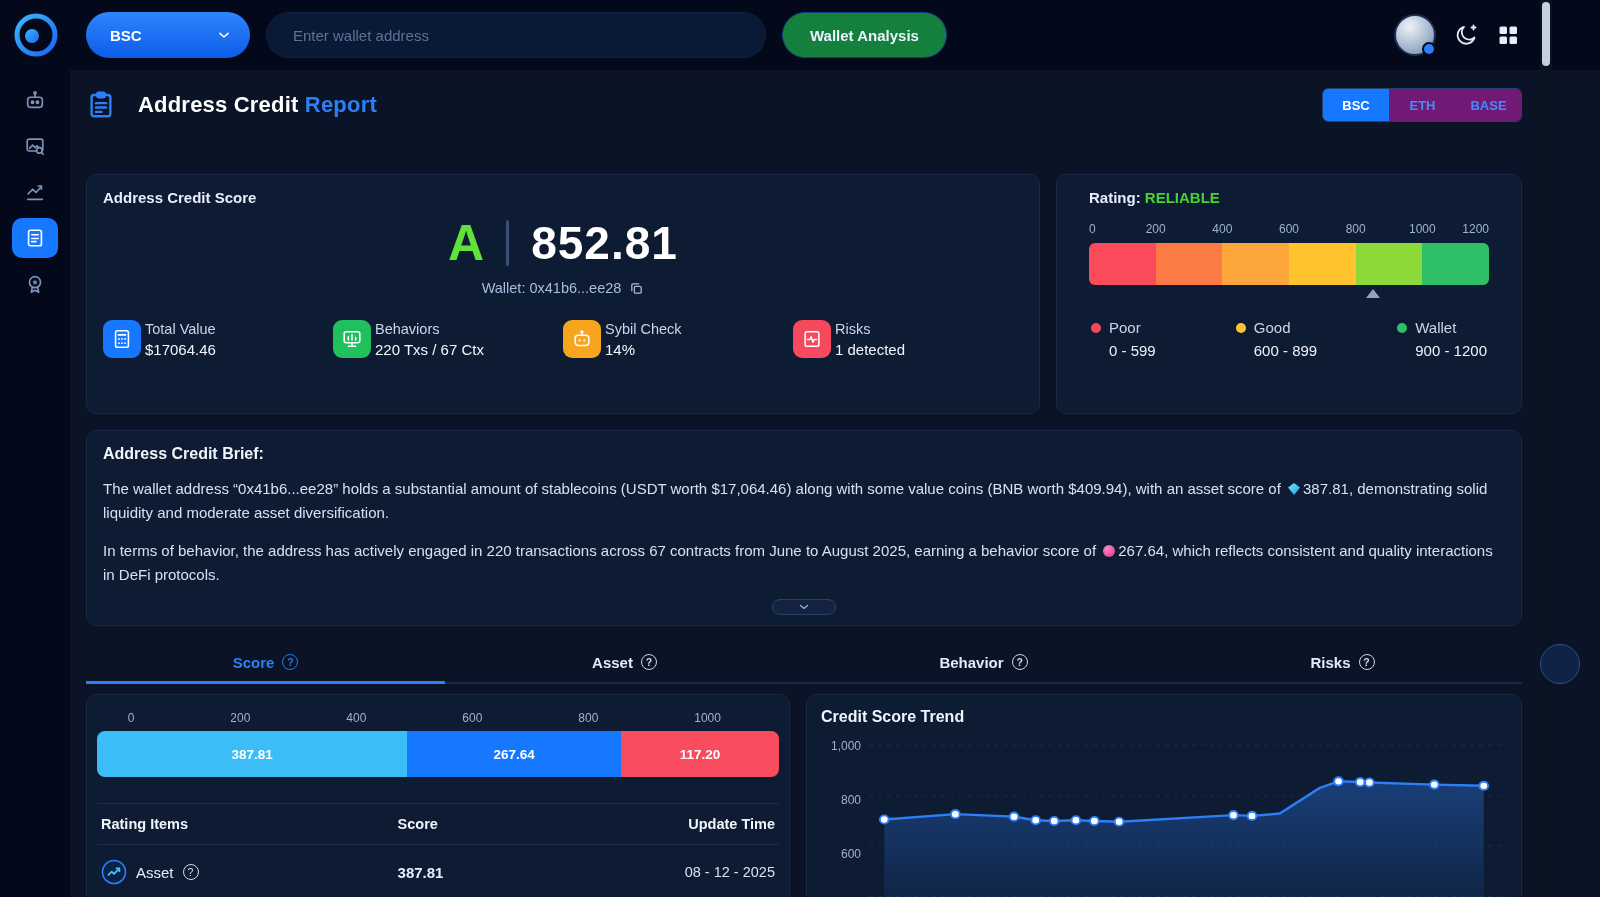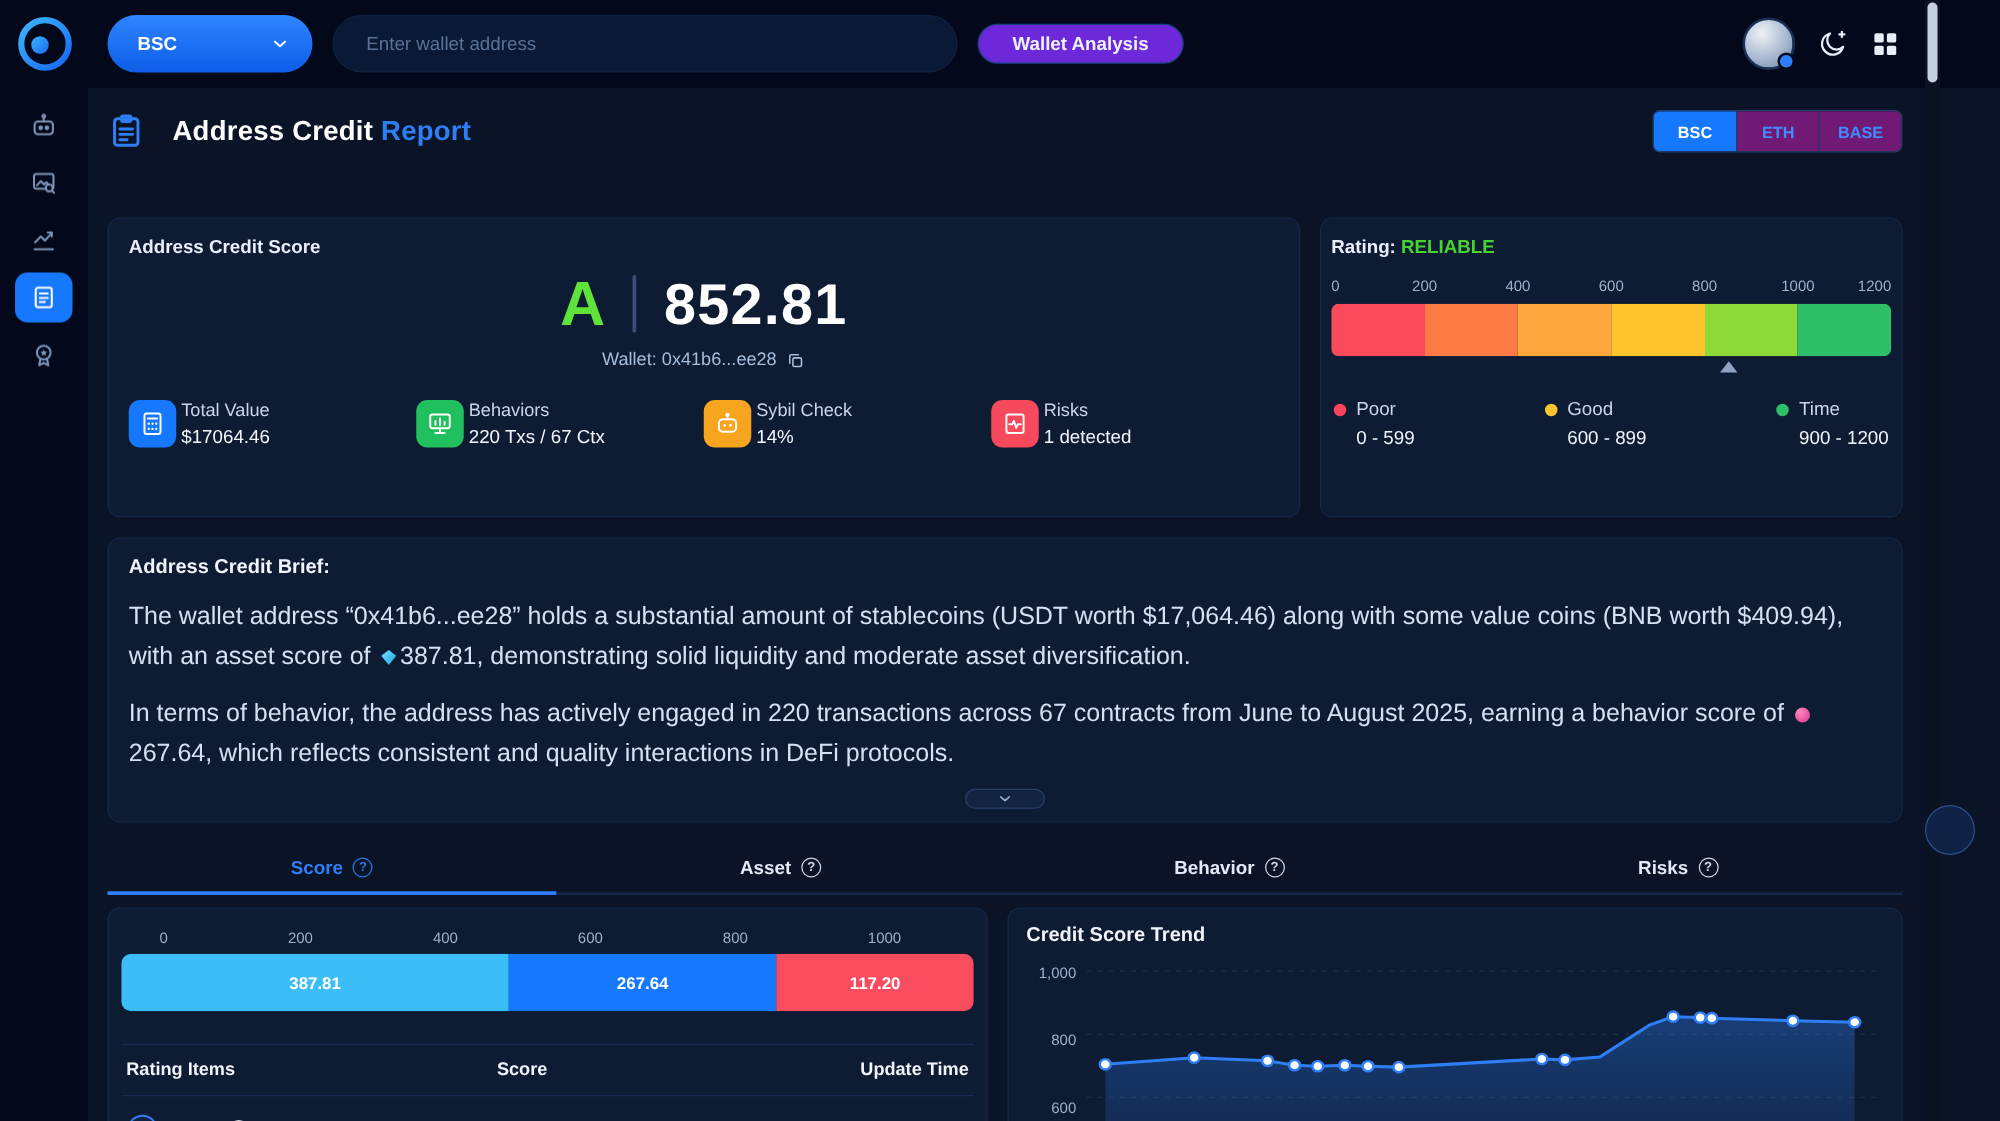--- a/index.html
+++ b/index.html
@@ -10,21 +10,21 @@
   .topbar { position:fixed; top:0; left:0; width:1600px; height:70px; background:#03091a;
     display:flex; align-items:center; padding:0 80px 0 12px; z-index:10; }
   .logo { width:48px; height:48px; flex:none; margin-right:26px; }
   .net-pill { height:46px; min-width:164px; border-radius:23px;
     background:linear-gradient(180deg,#2f85ff,#0d5de8); color:#fff; font-size:15px; font-weight:700;
     display:flex; align-items:center; justify-content:space-between; padding:0 18px 0 24px; cursor:pointer; }
   .net-pill svg { width:16px; height:16px; }
   .search { width:500px; height:46px; border-radius:23px; background:#0a1a36; border:1px solid #10213f;
     color:#dbe6f5; font-size:15px; padding:0 26px; outline:none; margin-left:16px; }
   .search::placeholder { color:#5b7296; }
-  .analyze-btn { height:32px; border-radius:23px; background:#6d28d9; border:1px solid #15407f;
+  .analyze-btn { height:46px; border-radius:23px; background:#15803d; border:1px solid #15407f;
     color:#eaf2ff; font-size:15px; font-weight:600; padding:0 27px; margin-left:16px; cursor:pointer; }
   .tb-spacer { flex:1; }
   .avatar { width:42px; height:42px; border-radius:50%; position:relative; cursor:pointer;
     background:radial-gradient(circle at 35% 28%, #eef2f7, #a9b9d0 55%, #68809f); border:2px solid #1b2f55; }
   .avatar-badge { position:absolute; right:-2px; bottom:-2px; width:14px; height:14px; border-radius:50%;
     background:#2e7ff7; border:2px solid #03091a; }
   .tb-icon { width:24px; height:24px; color:#e8eef8; margin-left:18px; cursor:pointer; }
 
   
   .sidebar { position:fixed; left:0; top:70px; width:70px; height:827px; background:#03091a;
@@ -62,39 +62,39 @@
   .copy-icon { width:15px; height:15px; color:#a7bedd; cursor:pointer; }
   .metrics { display:flex; margin-top:24px; }
   .metric { flex:1; display:flex; align-items:center; gap:4px; }
   .m-icon { width:38px; height:38px; border-radius:9px; display:flex; align-items:center;
     justify-content:center; color:#fff; flex:none; }
   .m-icon svg { width:22px; height:22px; }
   .m-label { font-size:14.5px; color:#c9d6ea; }
   .m-value { font-size:15px; color:#f2f6fc; margin-top:4px; font-weight:500; }
 
   
-  .rating-card { width:466px; height:240px; padding:14px 8px; }
+  .rating-card { width:466px; height:240px; padding:14px 32px; }
   .rc-title { font-size:15px; font-weight:600; color:#e8eefb; }
   .rc-title .rel { font-weight:700; }
   .rating-scale { position:relative; height:15px; margin-top:16px; font-size:12px; color:#9fb2cf; }
   .rating-scale span { position:absolute; top:0; }
   .rating-bar { display:flex; height:42px; border-radius:6px; overflow:hidden; margin-top:6px; }
   .rseg { flex:1; }
   .marker-row { position:relative; height:16px; }
   .marker { position:absolute; top:4px; transform:translateX(-50%); width:0; height:0;
     border-left:7px solid transparent; border-right:7px solid transparent; border-bottom:9px solid #8fa3c0; }
   .legend { display:flex; justify-content:space-between; margin-top:18px; padding:0 2px; }
   .li-top { display:flex; align-items:center; gap:8px; font-size:15px; color:#c9d6ea; }
   .li-dot { width:10px; height:10px; border-radius:50%; flex:none; }
   .li-range { margin-left:18px; margin-top:6px; font-size:15px; color:#eef3fa; }
 
   
   .brief-card { margin-top:16px; padding:14px 16px 10px; }
   .brief-title { font-size:16px; font-weight:700; color:#f0f5fc; }
-  .brief-p { margin-top:14px; font-size:20px; line-height:1.6; color:#d5e1f2; }
+  .brief-p { margin-top:14px; font-size:15px; line-height:1.6; color:#d5e1f2; }
   .inline-gem { display:inline-block; width:12px; height:12px; margin:0 3px; vertical-align:-1px;
     background:linear-gradient(135deg,#7ae4ff,#17a3e8); clip-path:polygon(50% 0,100% 38%,50% 100%,0 38%); }
   .inline-dot { display:inline-block; width:12px; height:12px; border-radius:50%; margin:0 3px;
     vertical-align:-1px; background:radial-gradient(circle at 35% 30%, #ff87bf,#d8358b); }
   .expand-row { display:flex; justify-content:center; margin-top:12px; }
   .expand-pill { width:64px; height:16px; background:#142440; border:1px solid #2a4168; border-radius:9px;
     display:flex; align-items:center; justify-content:center; color:#9fb4d0; cursor:pointer; }
   .expand-pill svg { width:12px; height:12px; }
 
   
@@ -373,21 +373,21 @@
         <div class="legend-item">
           <div class="li-top">
               <span class="li-dot" style="background: rgb(254, 196, 44);"></span>
               <span>Good</span>
             </div>
           <div class="li-range">600 - 899</div>
         </div>
         <div class="legend-item">
           <div class="li-top">
               <span class="li-dot" style="background: rgb(47, 191, 104);"></span>
-              <span>Time</span>
+              <span>Wallet</span>
             </div>
           <div class="li-range">900 - 1200</div>
         </div>
       </div>
     </section>
   </div>
 
   <section class="card brief-card">
     <div class="brief-title">Address Credit Brief:</div>
     <p class="brief-p"><span>The wallet address “0x41b6...ee28” holds a substantial amount of stablecoins (USDT worth $17,064.46) along with some value coins (BNB worth $409.94), with an asset score of </span><span class="inline-gem"></span><span>387.81</span><span>, demonstrating solid liquidity and moderate asset diversification.</span></p>

